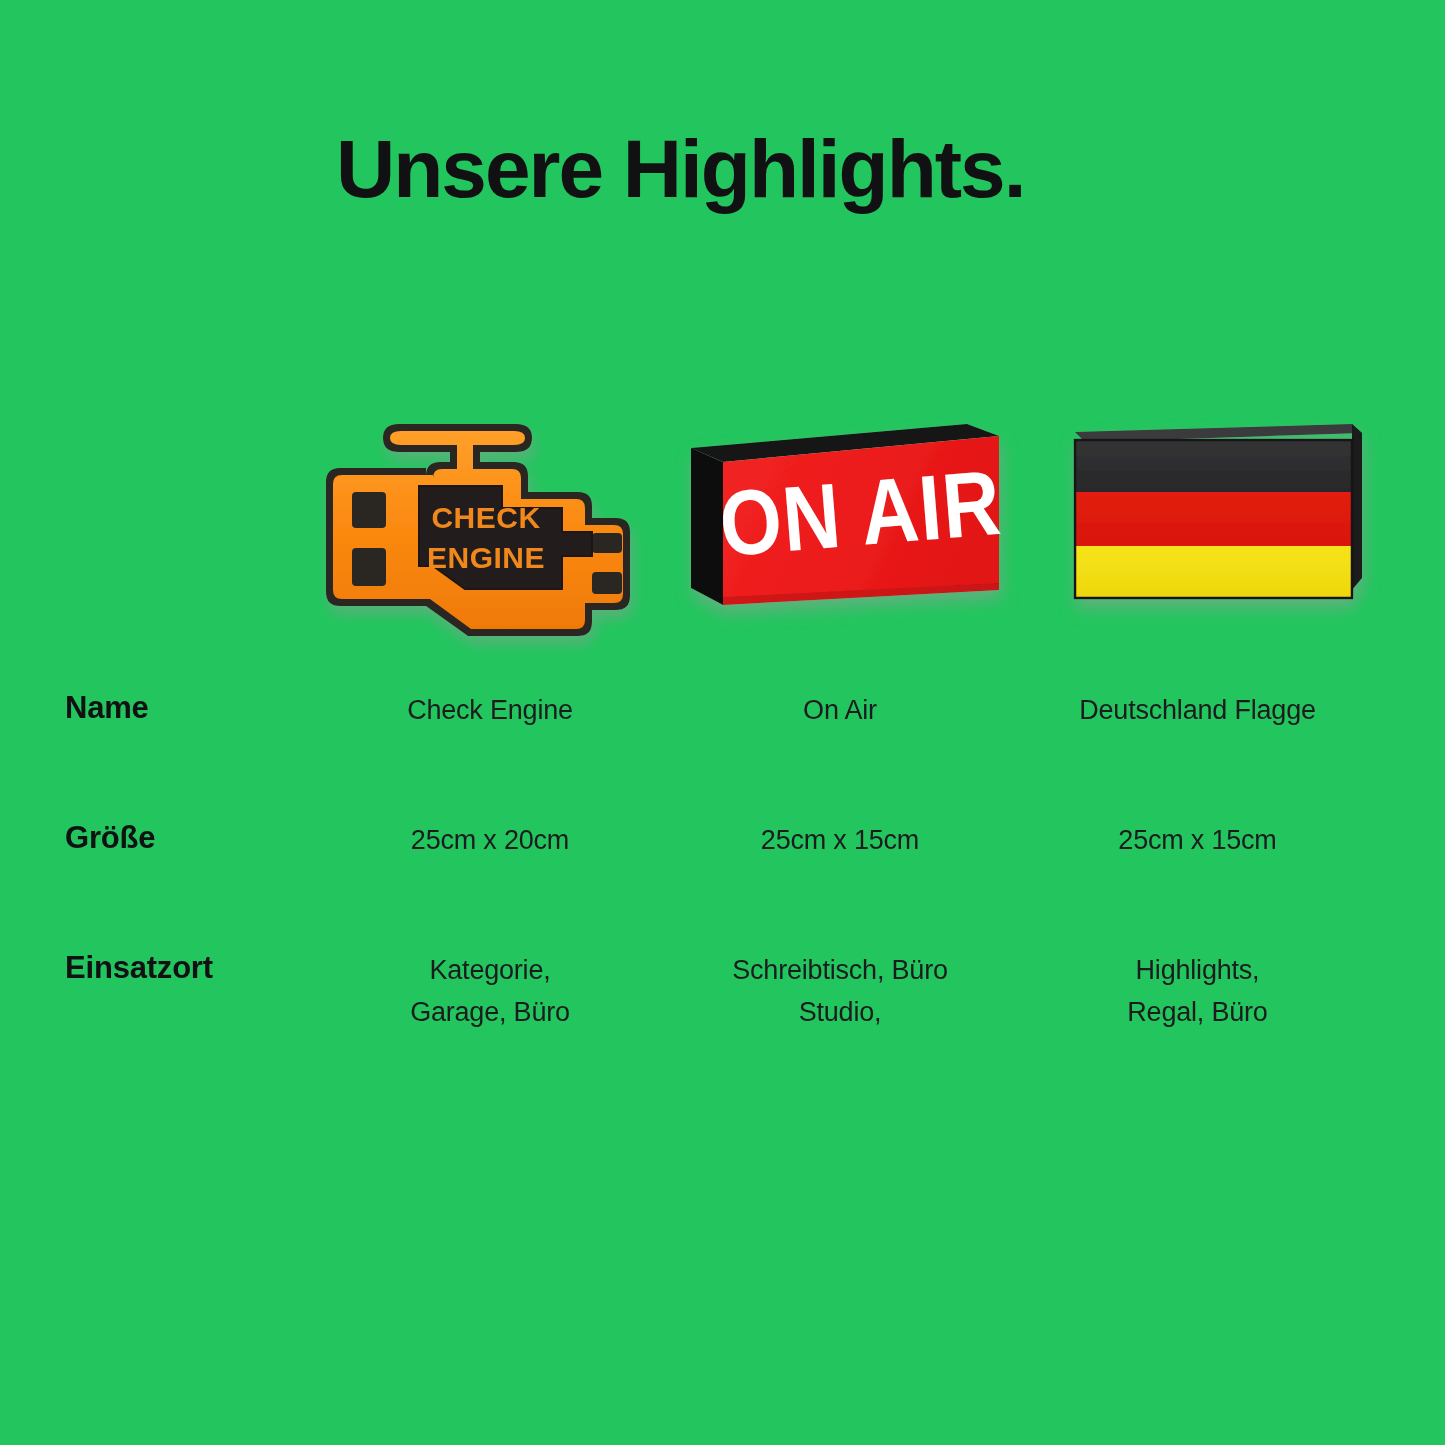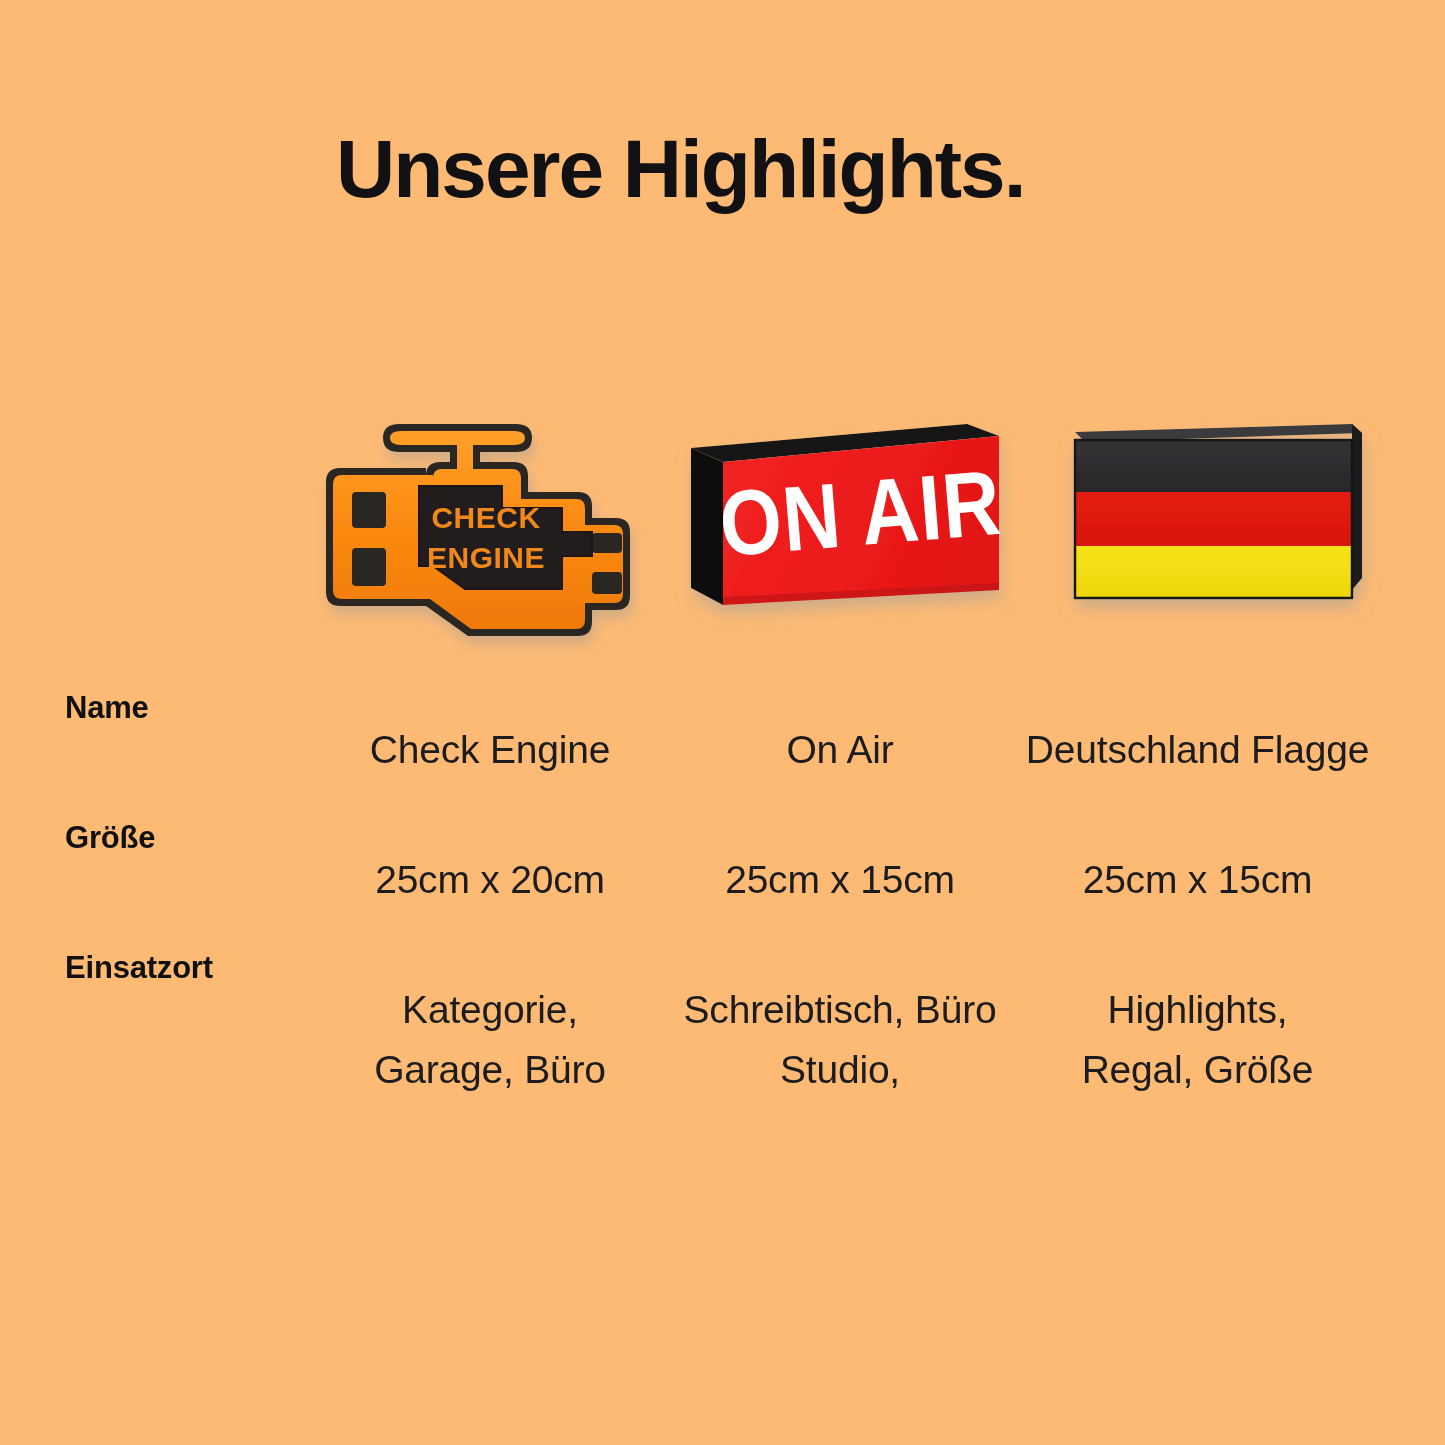--- a/index.html
+++ b/index.html
@@ -13,21 +13,21 @@
     background: #f5f5f5;
     font-family: "Liberation Sans", sans-serif;
     color: #111113;
     overflow: hidden;
     position: relative;
   }
 
   .page {
     position: absolute;
     inset: 0;
-    background: #fdba74;
+    background: #22c55e;
   }
 
   
   .title {
     position: absolute;
     left: 336px;
     top: 126px;
     font-size: 82px;
     font-weight: 700;
     letter-spacing: -2.0px;
@@ -80,27 +80,26 @@
     top: 0;
     font-size: 31px;
     font-weight: 700;
     color: #111113;
     letter-spacing: -0.2px;
     white-space: nowrap;
   }
   .rcell {
     position: absolute;
     top: 0;
-    font-size: 39px;
+    font-size: 27px;
     font-weight: 400;
     color: #1c1c1e;
     letter-spacing: -0.2px;
     text-align: center;
     line-height: 1.55;
-    margin-top: 30px;
   }
   .c1 { left: 330px;  width: 320px; }
   .c2 { left: 680px;  width: 320px; }
   .c3 { left: 1025px; width: 345px; }
 
   .rcell .ln { display: block; }
 </style>
 </head>
 <body>
 
@@ -266,19 +265,19 @@
       <div class="rcell c1">
         <span class="ln">Kategorie,</span>
         <span class="ln">Garage, Büro</span>
       </div>
       <div class="rcell c2">
         <span class="ln">Schreibtisch, Büro</span>
         <span class="ln">Studio,</span>
       </div>
       <div class="rcell c3">
         <span class="ln">Highlights,</span>
-        <span class="ln">Regal, Größe</span>
+        <span class="ln">Regal, Büro</span>
       </div>
     </div>
 
   </div>
 
 </div>
 
 </body></html>

